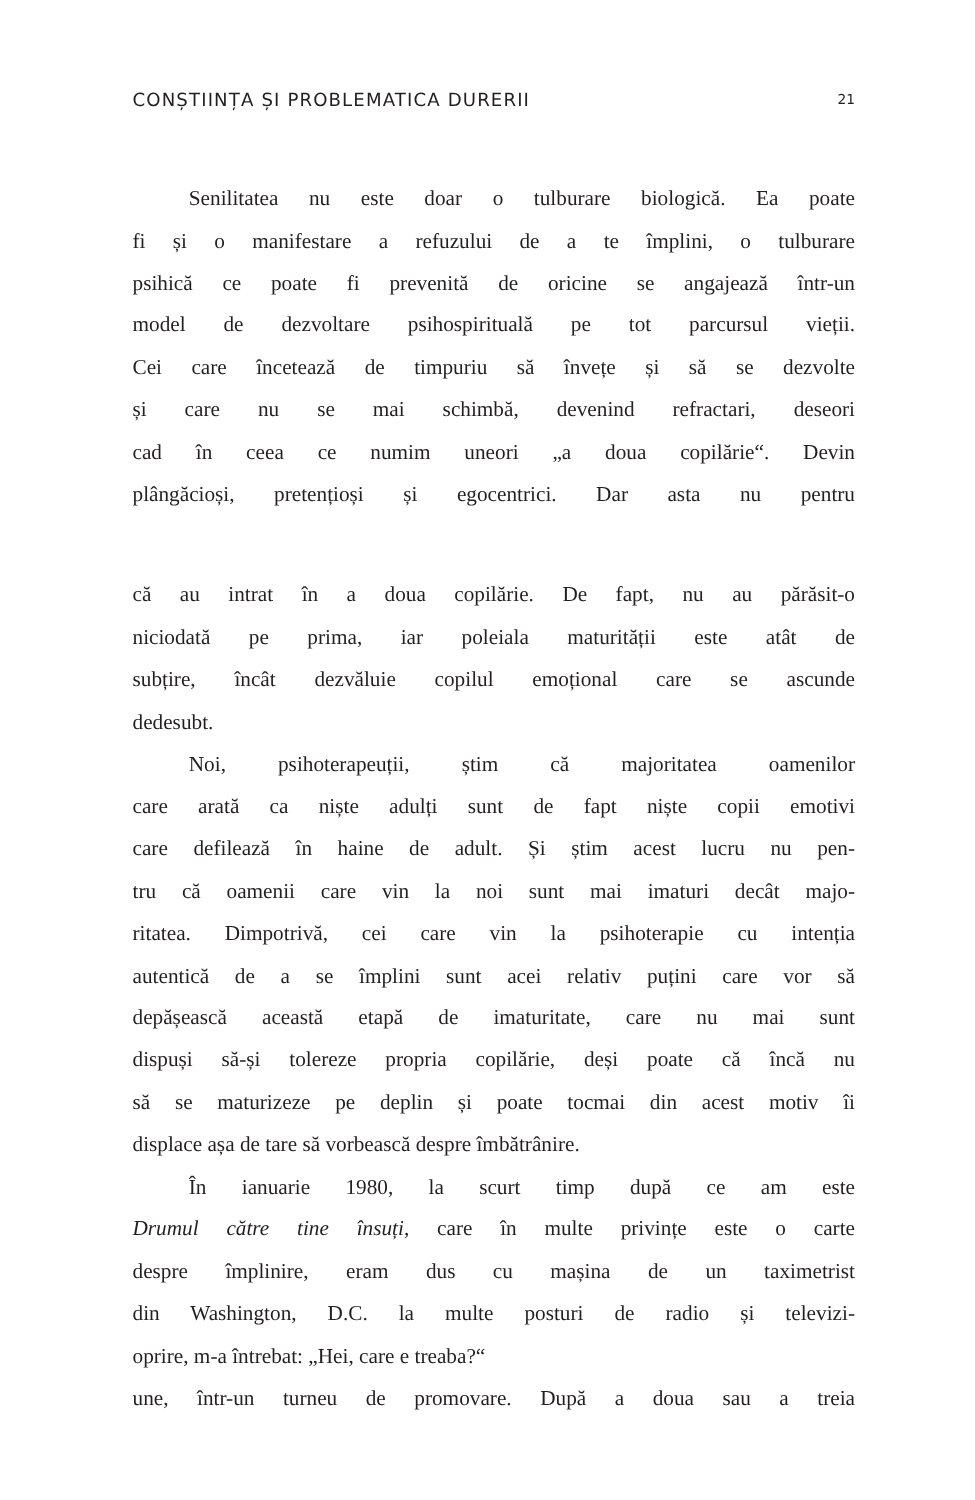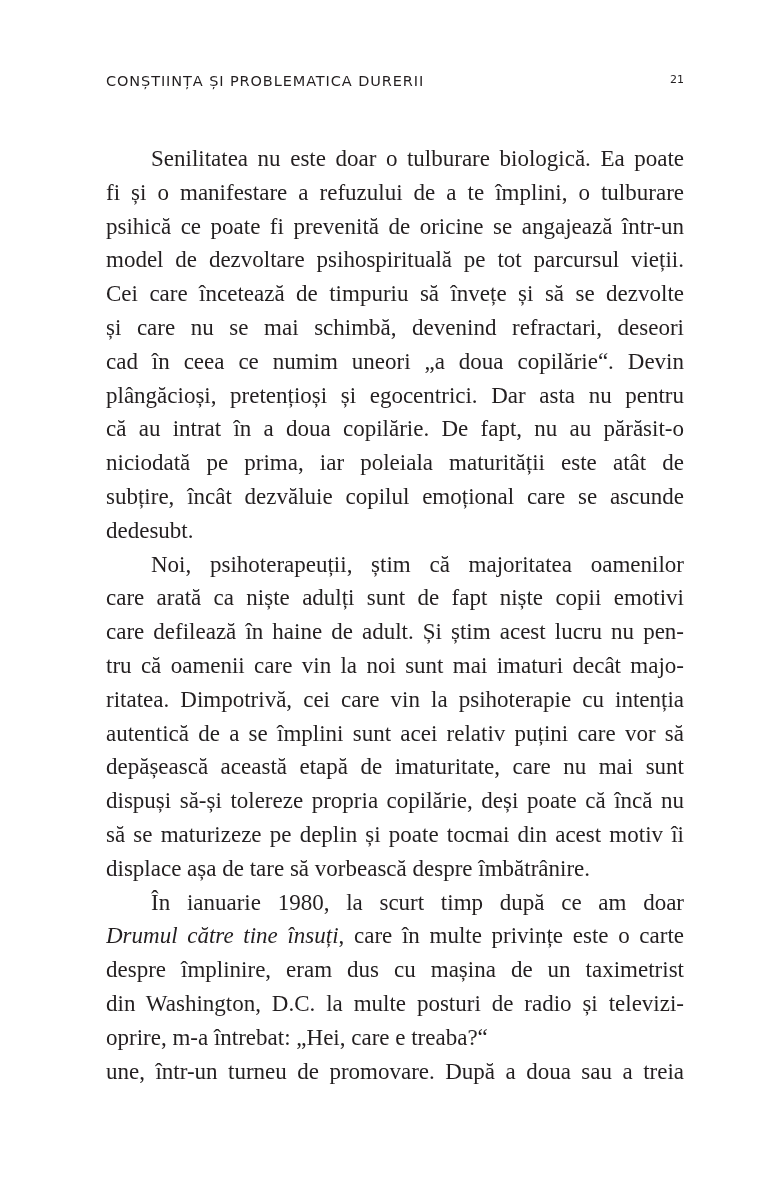--- a/index.html
+++ b/index.html
@@ -8,21 +8,21 @@
   .running-head {
     position: absolute; left: 106px; top: 61px; width: 578px; height: 24px;
     font-family: "DejaVu Sans", sans-serif; font-size: 14.5px; letter-spacing: 0.9px;
     color: #231f20;
   }
   .running-head .title { position: absolute; left: 0; top: 0; white-space: nowrap; }
   .running-head .folio { position: absolute; right: 0; top: 0; letter-spacing: 0; font-size: 11px; }
   .body-text {
     position: absolute; left: 106px; top: 130px; width: 578px;
     font-family: "Liberation Serif", "DejaVu Serif", serif;
-    font-size: 23px; color: #231f20;
+    font-size: 17px; color: #231f20;
   }
   .line {
     display: block; height: 33.8px; line-height: 33.8px;
     text-align: justify; text-align-last: justify; white-space: nowrap;
     word-spacing: 0;
   }
   .line.indent { padding-left: 45px; }
   .line.last { text-align-last: left; }
   i { font-style: italic; }
 </style>
@@ -40,41 +40,41 @@
 
     <div>
       <span class="line indent" style="white-space: normal; overflow: hidden;">Senilitatea nu este doar o tulburare biologică. Ea poate</span>
       <span class="line" style="white-space: normal; overflow: hidden;">fi și o manifestare a refuzului de a te împlini, o tulburare</span>
       <span class="line" style="white-space: normal; overflow: hidden;">psihică ce poate fi prevenită de oricine se angajează într-un</span>
       <span class="line" style="white-space: normal; overflow: hidden;">model de dezvoltare psihospirituală pe tot parcursul vieții.</span>
       <span class="line" style="white-space: normal; overflow: hidden;">Cei care încetează de timpuriu să învețe și să se dezvolte</span>
       <span class="line" style="white-space: normal; overflow: hidden;">și care nu se mai schimbă, devenind refractari, deseori</span>
       <span class="line" style="white-space: normal; overflow: hidden;">cad în ceea ce numim uneori „a doua copilărie“. Devin</span>
       <span class="line" style="white-space: normal; overflow: hidden;">plângăcioși, pretențioși și egocentrici. Dar asta nu pentru</span>
-      <span class="line" style="white-space: normal; overflow: hidden;">că au intrat în a doua copilărie. De fapt, nu au părăsit-o</span>
+      <span class="line" style="white-space: normal; overflow: hidden; margin-top: 47px;">că au intrat în a doua copilărie. De fapt, nu au părăsit-o</span>
       <span class="line" style="white-space: normal; overflow: hidden;">niciodată pe prima, iar poleiala maturității este atât de</span>
       <span class="line" style="white-space: normal; overflow: hidden;">subțire, încât dezvăluie copilul emoțional care se ascunde</span>
       <span class="line last" style="white-space: normal; overflow: hidden;">dedesubt.</span>
     </div>
 
     <div>
       <span class="line indent" style="white-space: normal; overflow: hidden;">Noi, psihoterapeuții, știm că majoritatea oamenilor</span>
       <span class="line" style="white-space: normal; overflow: hidden;">care arată ca niște adulți sunt de fapt niște copii emotivi</span>
       <span class="line" style="white-space: normal; overflow: hidden;">care defilează în haine de adult. Și știm acest lucru nu pen-</span>
       <span class="line" style="white-space: normal; overflow: hidden;">tru că oamenii care vin la noi sunt mai imaturi decât majo-</span>
       <span class="line" style="white-space: normal; overflow: hidden;">ritatea. Dimpotrivă, cei care vin la psihoterapie cu intenția</span>
       <span class="line" style="white-space: normal; overflow: hidden;">autentică de a se împlini sunt acei relativ puțini care vor să</span>
       <span class="line" style="white-space: normal; overflow: hidden;">depășească această etapă de imaturitate, care nu mai sunt</span>
       <span class="line" style="white-space: normal; overflow: hidden;">dispuși să-și tolereze propria copilărie, deși poate că încă nu</span>
       <span class="line" style="white-space: normal; overflow: hidden;">să se maturizeze pe deplin și poate tocmai din acest motiv îi</span>
       <span class="line last" style="white-space: normal; overflow: hidden;">displace așa de tare să vorbească despre îmbătrânire.</span>
     </div>
 
     <div>
-      <span class="line indent" style="white-space: normal; overflow: hidden;">În ianuarie 1980, la scurt timp după ce am doar</span>
+      <span class="line indent" style="white-space: normal; overflow: hidden;">În ianuarie 1980, la scurt timp după ce am este</span>
       <span class="line" style="white-space: normal; overflow: hidden;"><i>Drumul către tine însuți</i><span>, care în multe privințe este o carte</span></span>
       <span class="line" style="white-space: normal; overflow: hidden;">despre împlinire, eram dus cu mașina de un taximetrist</span>
       <span class="line" style="white-space: normal; overflow: hidden;">din Washington, D.C. la multe posturi de radio și televizi-</span>
       <span class="line last" style="white-space: normal; overflow: hidden;">oprire, m-a întrebat: „Hei, care e treaba?“</span>
       <span class="line" style="white-space: normal; overflow: hidden;">une, într-un turneu de promovare. După a doua sau a treia</span>
     </div>
   </div>
 
 </div>
 

